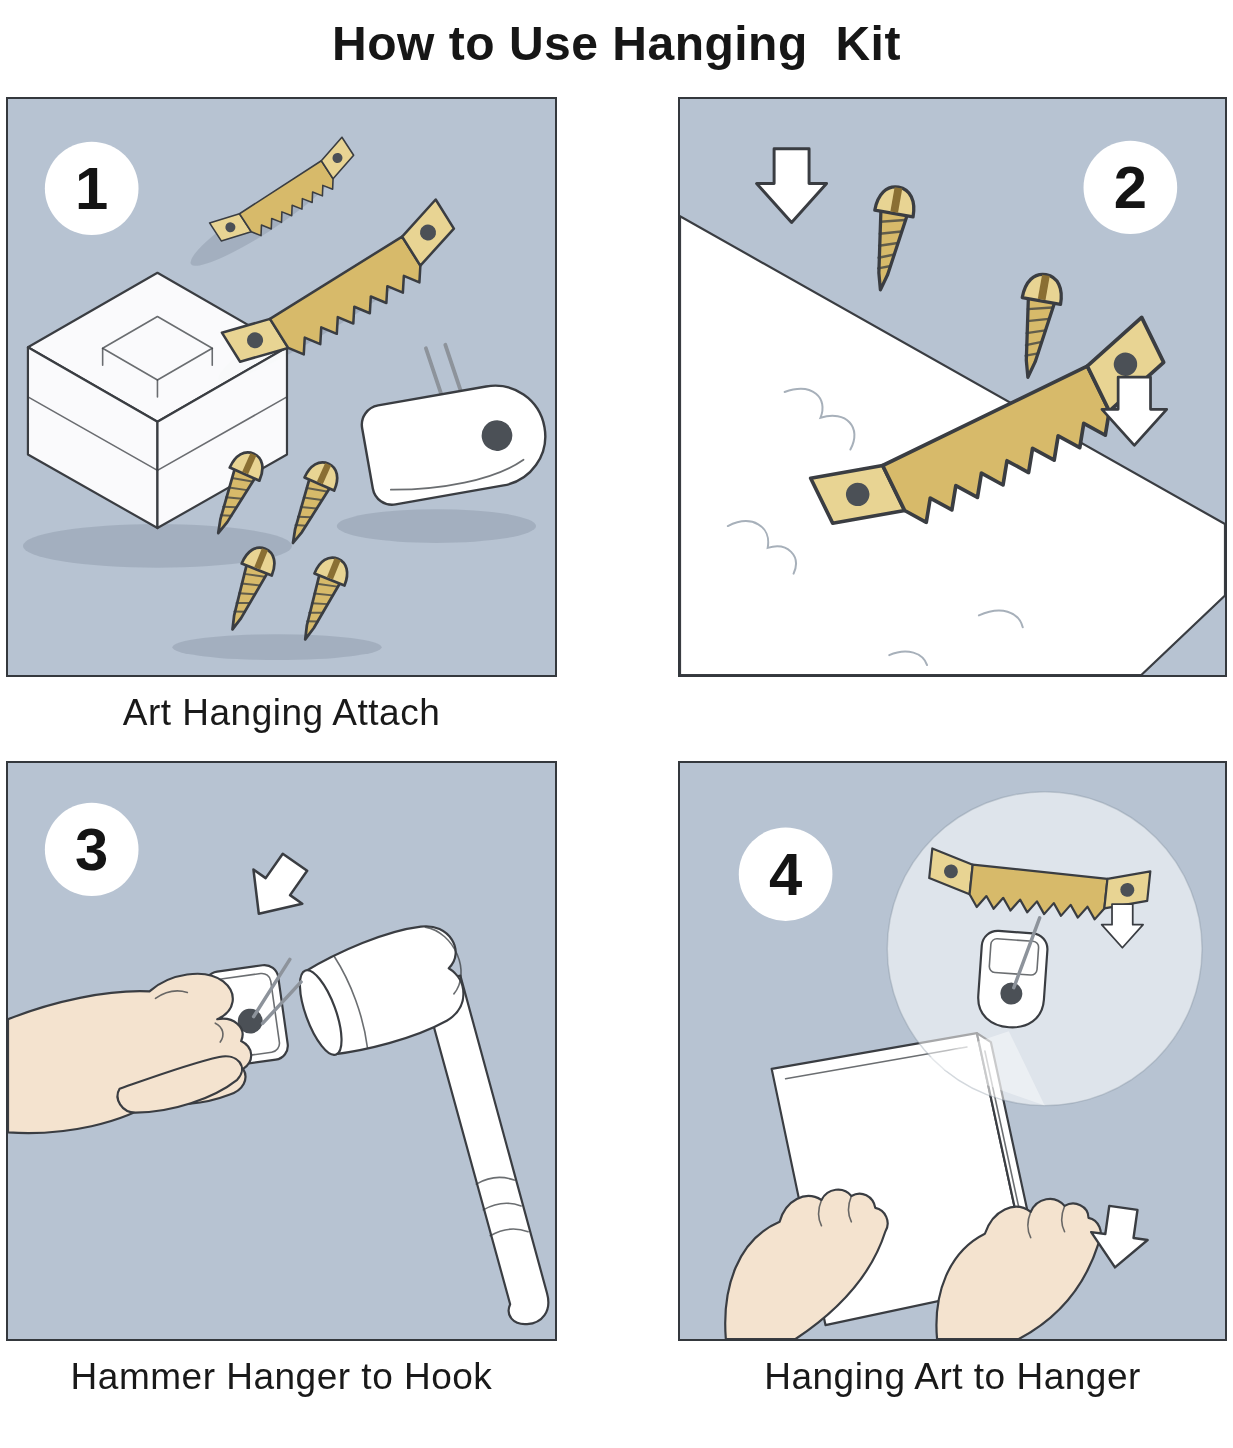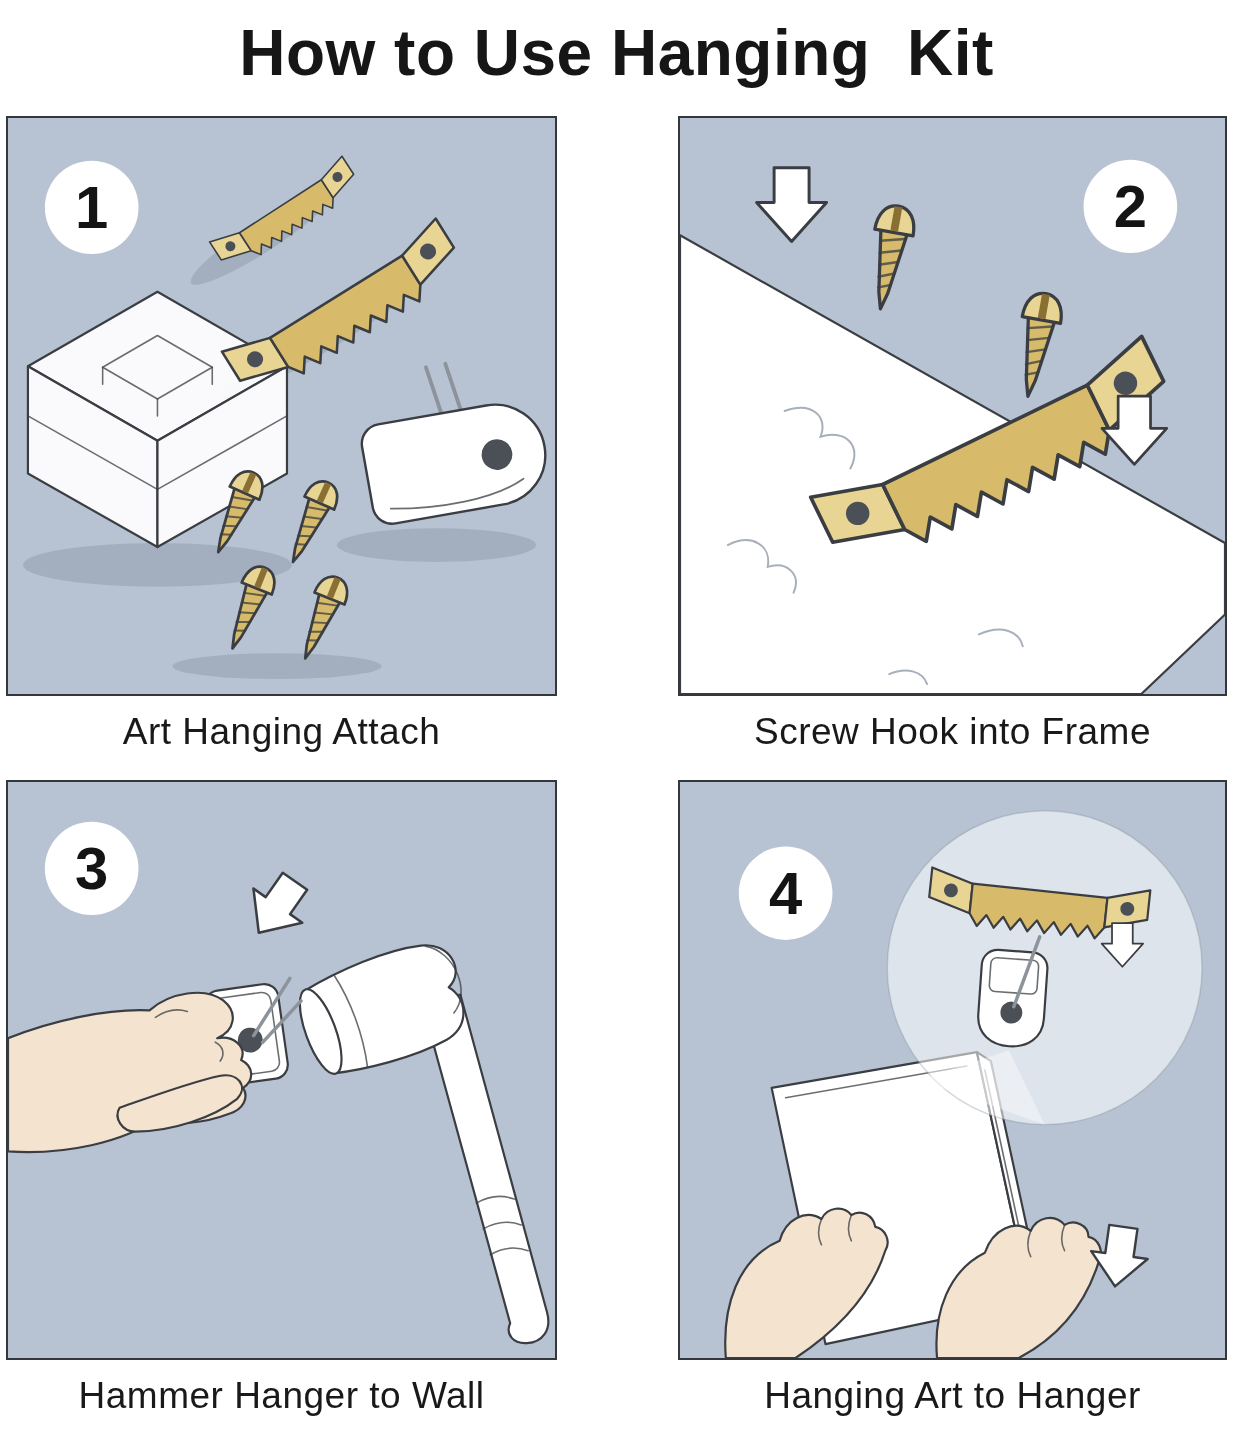--- a/index.html
+++ b/index.html
@@ -5,21 +5,21 @@
   :root{
     --panel-bg:#b7c3d2;
     --brass:#d7ba6a;
     --brass-light:#e8d493;
     --outline:#3a3d42;
     --skin:#f4e3cf;
   }
   *{box-sizing:border-box;}
   body{margin:0;background:#ffffff;width:1233px;font-family:"Liberation Sans",sans-serif;color:#161616;}
   .page{width:1233px;}
-  .title{white-space:pre;text-align:center;font-size:64px;font-weight:700;letter-spacing:.5px;padding:16px 0 10px;margin-bottom:16px;}
+  .title{white-space:pre;text-align:center;font-size:48px;font-weight:700;letter-spacing:.5px;padding:16px 0 10px;margin-bottom:16px;}
   .grid{display:grid;grid-template-columns:551px 549px;column-gap:121px;padding:0 6px;}
   .panel{height:580px;background:var(--panel-bg);border:2px solid #34383d;overflow:hidden;}
   .panel svg{display:block;width:100%;height:100%;}
   .caption{text-align:center;font-size:37px;letter-spacing:.5px;color:#191919;padding:15px 0 27px;}
   
   .stk{stroke:var(--outline);stroke-width:2.2;stroke-linejoin:round;stroke-linecap:round;}
   .thin{stroke-width:1.6;opacity:.75;}
   .fw{fill:#ffffff;}
   .fb{fill:var(--brass);}
   .fbl{fill:var(--brass-light);}
@@ -163,21 +163,20 @@
           <g transform="translate(456,280) scale(1.25)">
             <path class="stk fw" d="M-13,0 L13,0 L13,26 L26,26 L0,55 L-26,26 L-13,26 Z"></path>
           </g>
 
           <g>
             <circle class="numc" cx="452" cy="89" r="47"></circle>
             <text class="numt" x="452" y="110">2</text>
           </g>
         </svg>
       </div>
-      <div class="caption">Screw Hook into Frame</div>
     </div>
 
     <div>
       <div class="panel">
         <svg viewBox="0 0 549 580" preserveAspectRatio="none">
 
           <g transform="translate(288,100) rotate(35) scale(1.15)">
             <path class="stk fw" d="M-13,0 L13,0 L13,26 L26,26 L0,55 L-26,26 L-13,26 Z"></path>
           </g>
 
@@ -209,21 +208,21 @@
             <path class="stk fn thin" d="M208,262 C216,266 218,274 213,281"></path>
             <path class="stk fn thin" d="M148,237 C158,230 170,228 180,231"></path>
           </g>
 
           <g>
             <circle class="numc" cx="84" cy="87" r="47"></circle>
             <text class="numt" x="84" y="108">3</text>
           </g>
         </svg>
       </div>
-      <div class="caption">Hammer Hanger to Wall</div>
+      <div class="caption">Hammer Hanger to Hook</div>
     </div>
 
     <div>
       <div class="panel">
         <svg viewBox="0 0 547 580" preserveAspectRatio="none">
 
           <g>
             <polygon class="stk fw" points="92,308 298,272 352,522 146,566"></polygon>
             <polygon class="stk fw" points="298,272 312,281 366,531 352,522"></polygon>
             <path class="stk fn thin" d="M106,318 L288,286 M306,290 L354,512"></path>

